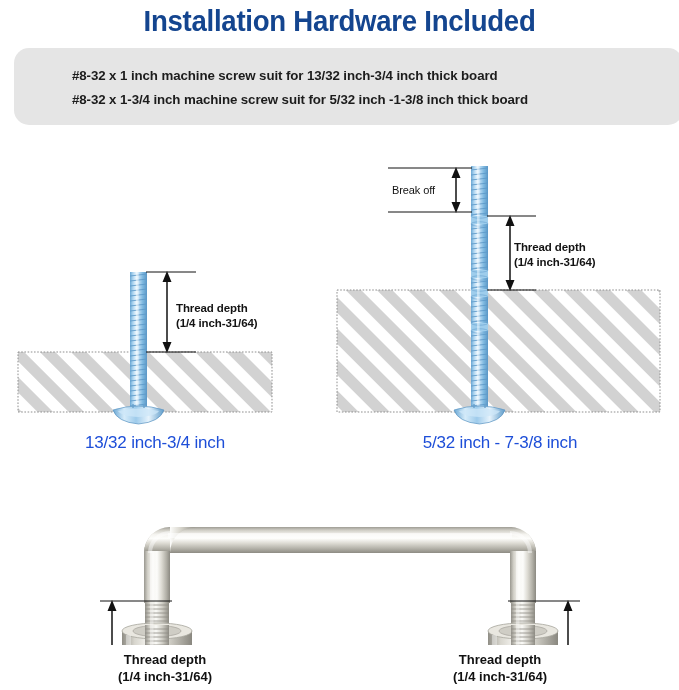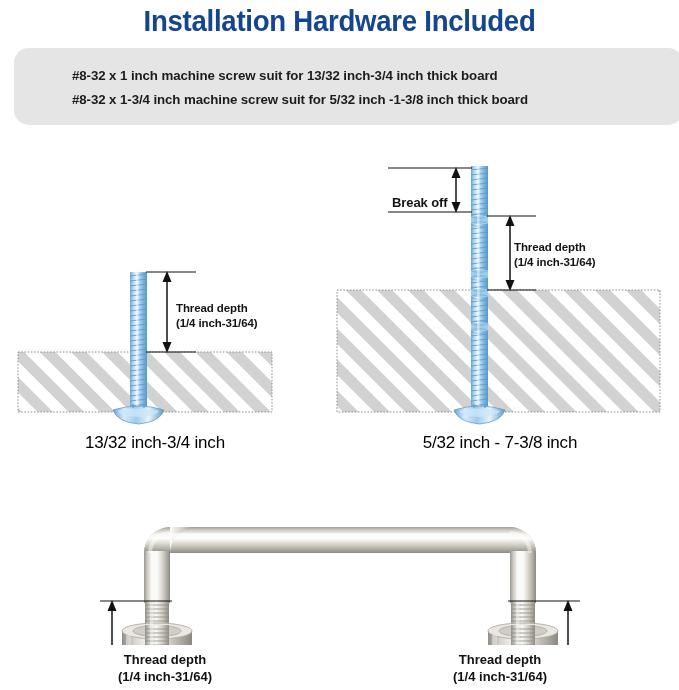--- a/index.html
+++ b/index.html
@@ -28,34 +28,34 @@
   }
   #info-line-1{top:20px;}
   #info-line-2{top:44px;}
 
   
   .diagram{position:absolute;}
   .diagram svg{display:block;}
 
   
   .caption{
-    position:absolute;text-align:center;font-size:17px;color:#000000;
+    position:absolute;text-align:center;font-size:17px;color:#1d4ed8;
     font-weight:normal;white-space:nowrap;letter-spacing:-0.2px;
   }
   #caption-left{left:20px;top:433px;width:270px;}
   #caption-right{left:335px;top:433px;width:330px;}
 
   
   .dimlabel{
     position:absolute;font-size:11.5px;font-weight:bold;color:#131313;
     line-height:14.5px;white-space:nowrap;letter-spacing:-0.1px;
   }
   #dim-left{left:176px;top:301px;}
   #dim-right{left:514px;top:240px;}
-  #break-off-label{left:392px;top:196px;font-size:13px;font-weight:bold;color:#131313;}
+  #break-off-label{left:392px;top:183px;font-size:11px;font-weight:normal;color:#131313;}
 
   .handle-dim{
     position:absolute;text-align:center;font-size:13px;font-weight:bold;
     color:#111111;line-height:17px;white-space:nowrap;
   }
   #handle-dim-left{left:85px;top:651px;width:160px;}
   #handle-dim-right{left:420px;top:651px;width:160px;}
 </style>
 </head>
 <body>

